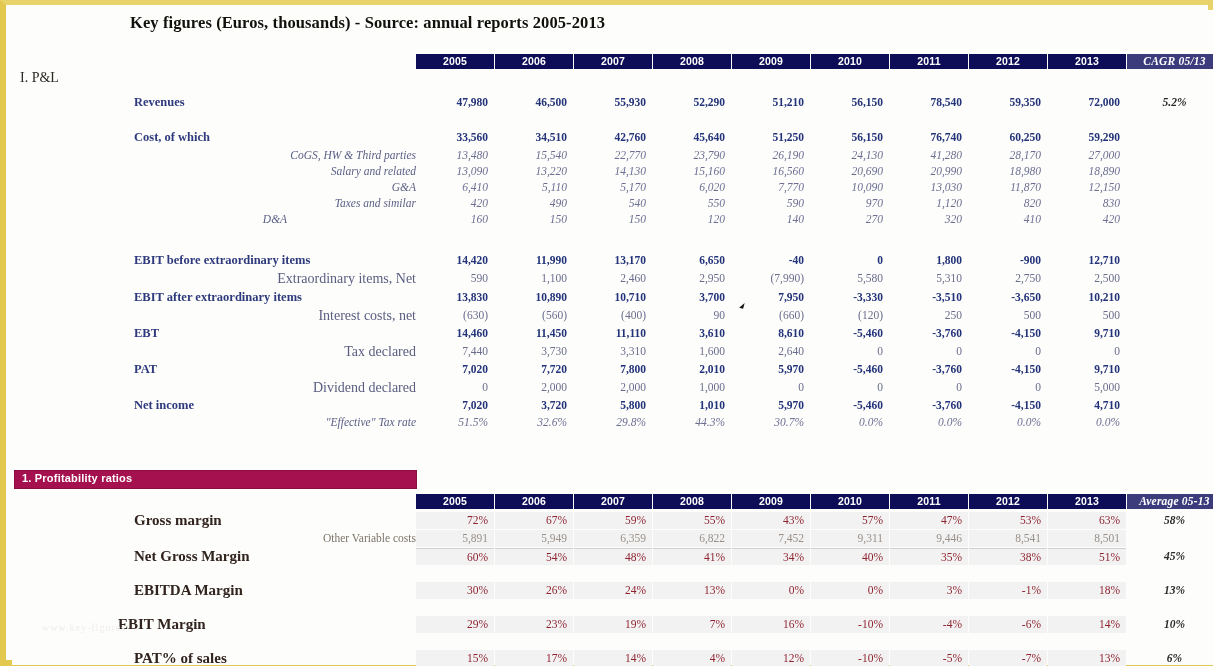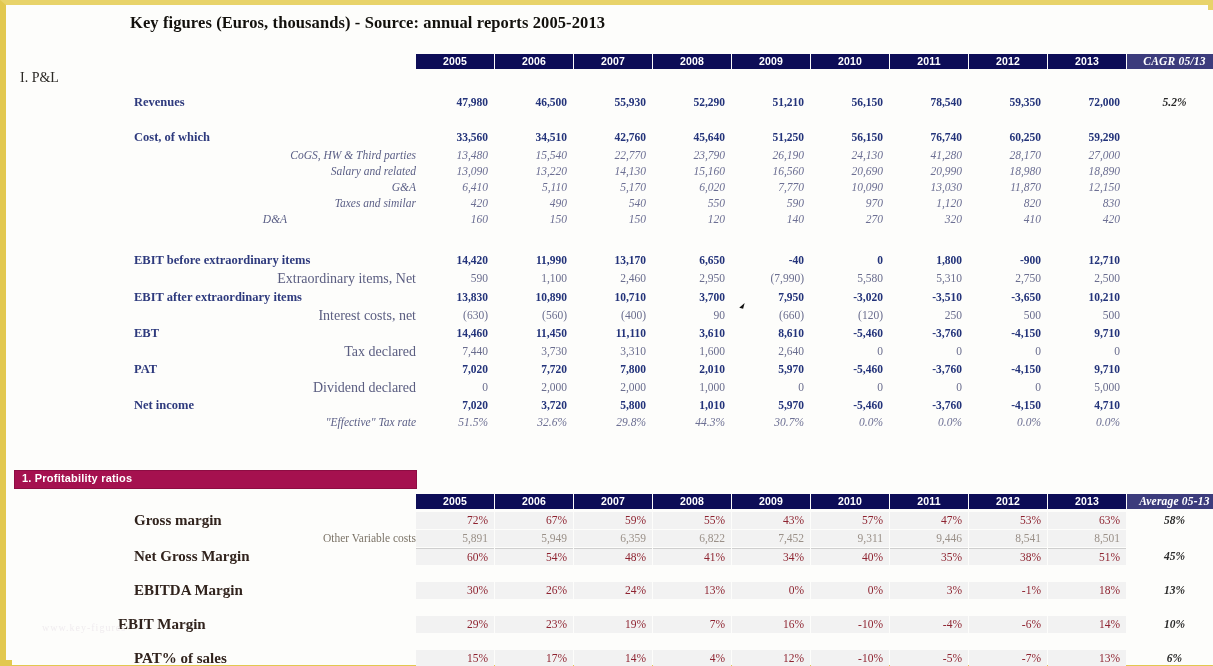--- a/index.html
+++ b/index.html
@@ -286,21 +286,21 @@
           </div>
         </div>
         <div class="row" style="top: 279px;">
           <div class="lbl major" style="left: 122px;">EBIT after extraordinary items</div>
           <div class="vals" style="left: 404px;">
             <div class="v major">13,830</div>
             <div class="v major">10,890</div>
             <div class="v major">10,710</div>
             <div class="v major">3,700</div>
             <div class="v major">7,950</div>
-            <div class="v major">-3,020</div>
+            <div class="v major">-3,330</div>
             <div class="v major">-3,510</div>
             <div class="v major">-3,650</div>
             <div class="v major">10,210</div>
             <div class="v last cagr"></div>
           </div>
         </div>
         <div class="row" style="top: 297px;">
           <div class="lbl sub-plain" style="left: 122px; width: 282px; text-align: right;">Interest costs, net</div>
           <div class="vals" style="left: 404px;">
             <div class="v sub-plain">(630)</div>

